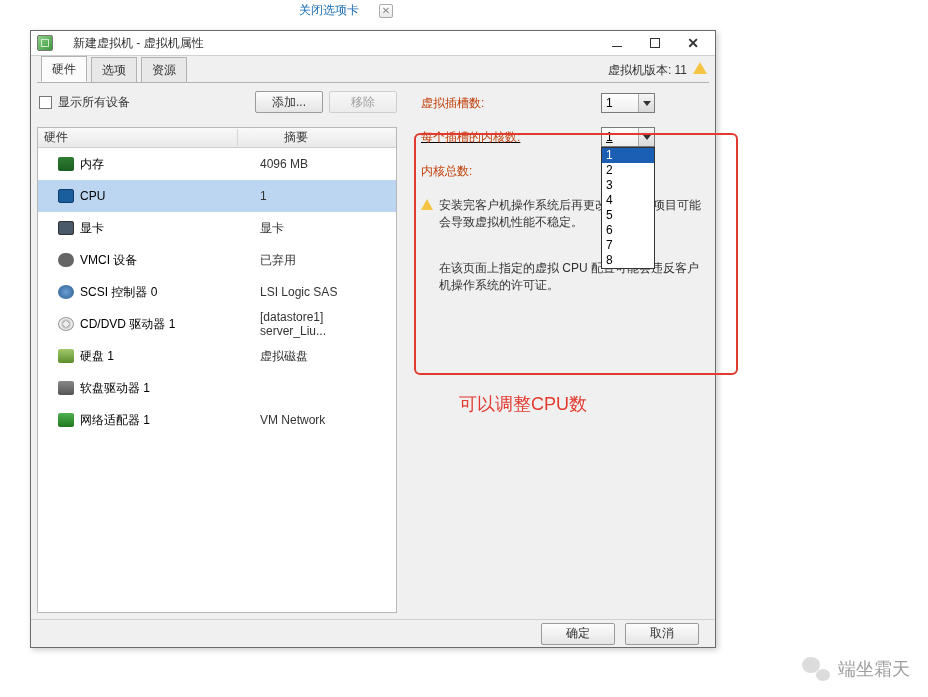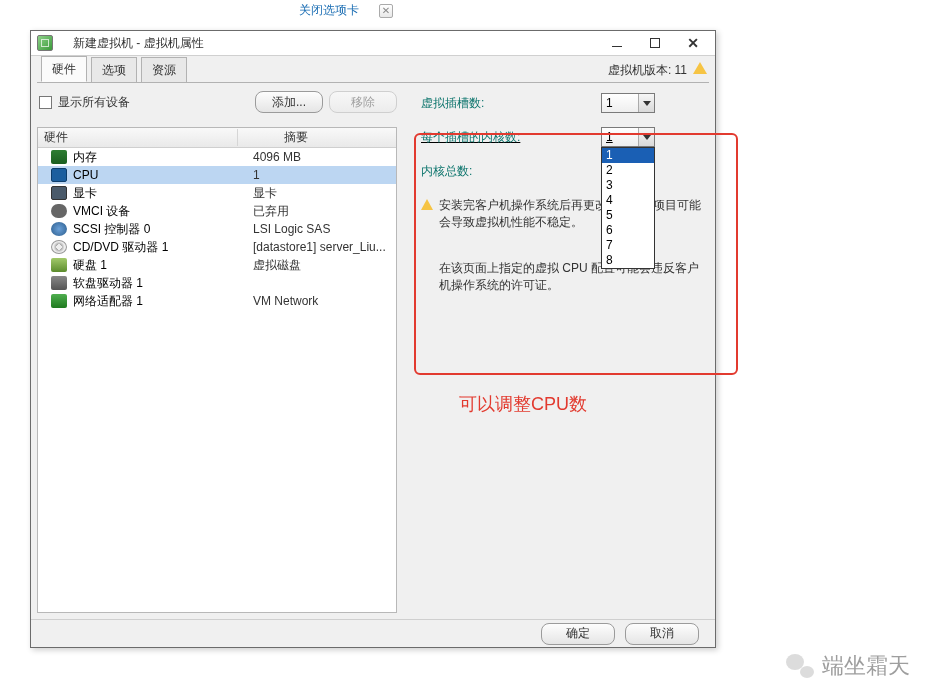--- a/index.html
+++ b/index.html
@@ -131,21 +131,21 @@
     }
     .checkbox {
       width: 13px; height: 13px; border: 1px solid #777; background:#fff; display:inline-block;
     }
     .toolbar-row .lbl { color:#333; }
     .btn {
       min-width: 68px;
       height: 22px;
       background: linear-gradient(#fdfdfd,#e5e5e5);
       border: 1px solid #9b9b9b;
-      border-radius: 8px;
+      border-radius: 2px;
       display:flex; align-items:center; justify-content:center;
       color:#333; font-size:12px;
       padding: 0 8px;
     }
     .btn.disabled { color:#a0a0a0; border-color:#cfcfcf; background:linear-gradient(#f7f7f7,#ececec); }
     .hw-table {
       border: 1px solid #b8b8b8;
       background: #fff;
       flex: 1;
       display: flex;
@@ -160,21 +160,21 @@
       align-items: center;
       font-size: 12px;
       color: #333;
     }
     .hw-head .c1 { width: 200px; padding-left: 6px; border-right:1px solid #d6d6d6;}
     .hw-head .c2 { flex:1; padding-left: 6px; margin-left: 40px;}
     .hw-row {
       display: flex;
       align-items: center;
       height: 17px;
-      padding: 9px;
+      padding: 16px;
     }
     .hw-row .c1 { width: 200px; padding-left: 4px; display:flex; align-items:center; gap:6px;}
     .hw-row .c2 { flex:1; padding-left: 6px; color:#333;}
     .hw-row.selected { background: #bcd6f2; }
     .hw-icon { width:16px; height:14px; display:inline-block; border-radius:2px; }
     .ic-mem { background: linear-gradient(#2e7d32,#1b5e20); }
     .ic-cpu { background: linear-gradient(#1b5e9e,#1b5e9e); border:1px solid #0d3d6b;}
     .ic-video { background:#4a5a6a; border:1px solid #333;}
     .ic-vmci { background:#666; border-radius:7px;}
     .ic-scsi { background: radial-gradient(circle,#6aa0d8,#2b5c8c); border-radius:50%;}
@@ -183,21 +183,21 @@
     .ic-floppy { background: linear-gradient(#888,#555); }
     .ic-net { background: linear-gradient(#4fae4f,#1f7a1f); }
     .right-pane {
       flex: 1;
       padding: 2px 6px 4px 24px;
       display: flex;
       flex-direction: column;
       gap: 10px;
     }
     .field-row { display:flex; align-items:center; height: 24px;}
-    .field-row .flabel { width: 180px; color:#0f766e;}
+    .field-row .flabel { width: 180px; color:#c2410c;}
     .combo {
       width: 54px; height:20px;
       border:1px solid #7a7a7a;
       background: linear-gradient(#fff,#eee);
       display:flex; align-items:center;
       position:relative;
     }
     .combo .val {flex:1; padding-left:4px;}
     .combo .arrow {
       width: 16px; height:100%;
@@ -266,21 +266,21 @@
       padding: 0 16px;
       background:#f0f0f0;
     }
     .footer .btn { min-width: 74px; }
     .watermark {
       position:absolute;
       bottom: 16px;
       right: 18px;
       display:flex; align-items:center; gap:8px;
       color:#9e9e9e;
-      font-size: 22px;
+      font-size: 18px;
       font-family: "KaiTi","STKaiti","Microsoft YaHei",serif;
     }
     .watermark .wx {
       width:28px;height:24px;
       position:relative;
     }
     .watermark .wx::before, .watermark .wx::after{
       content:""; position:absolute; border-radius:50%;
       background:#dcdcdc;
     }

